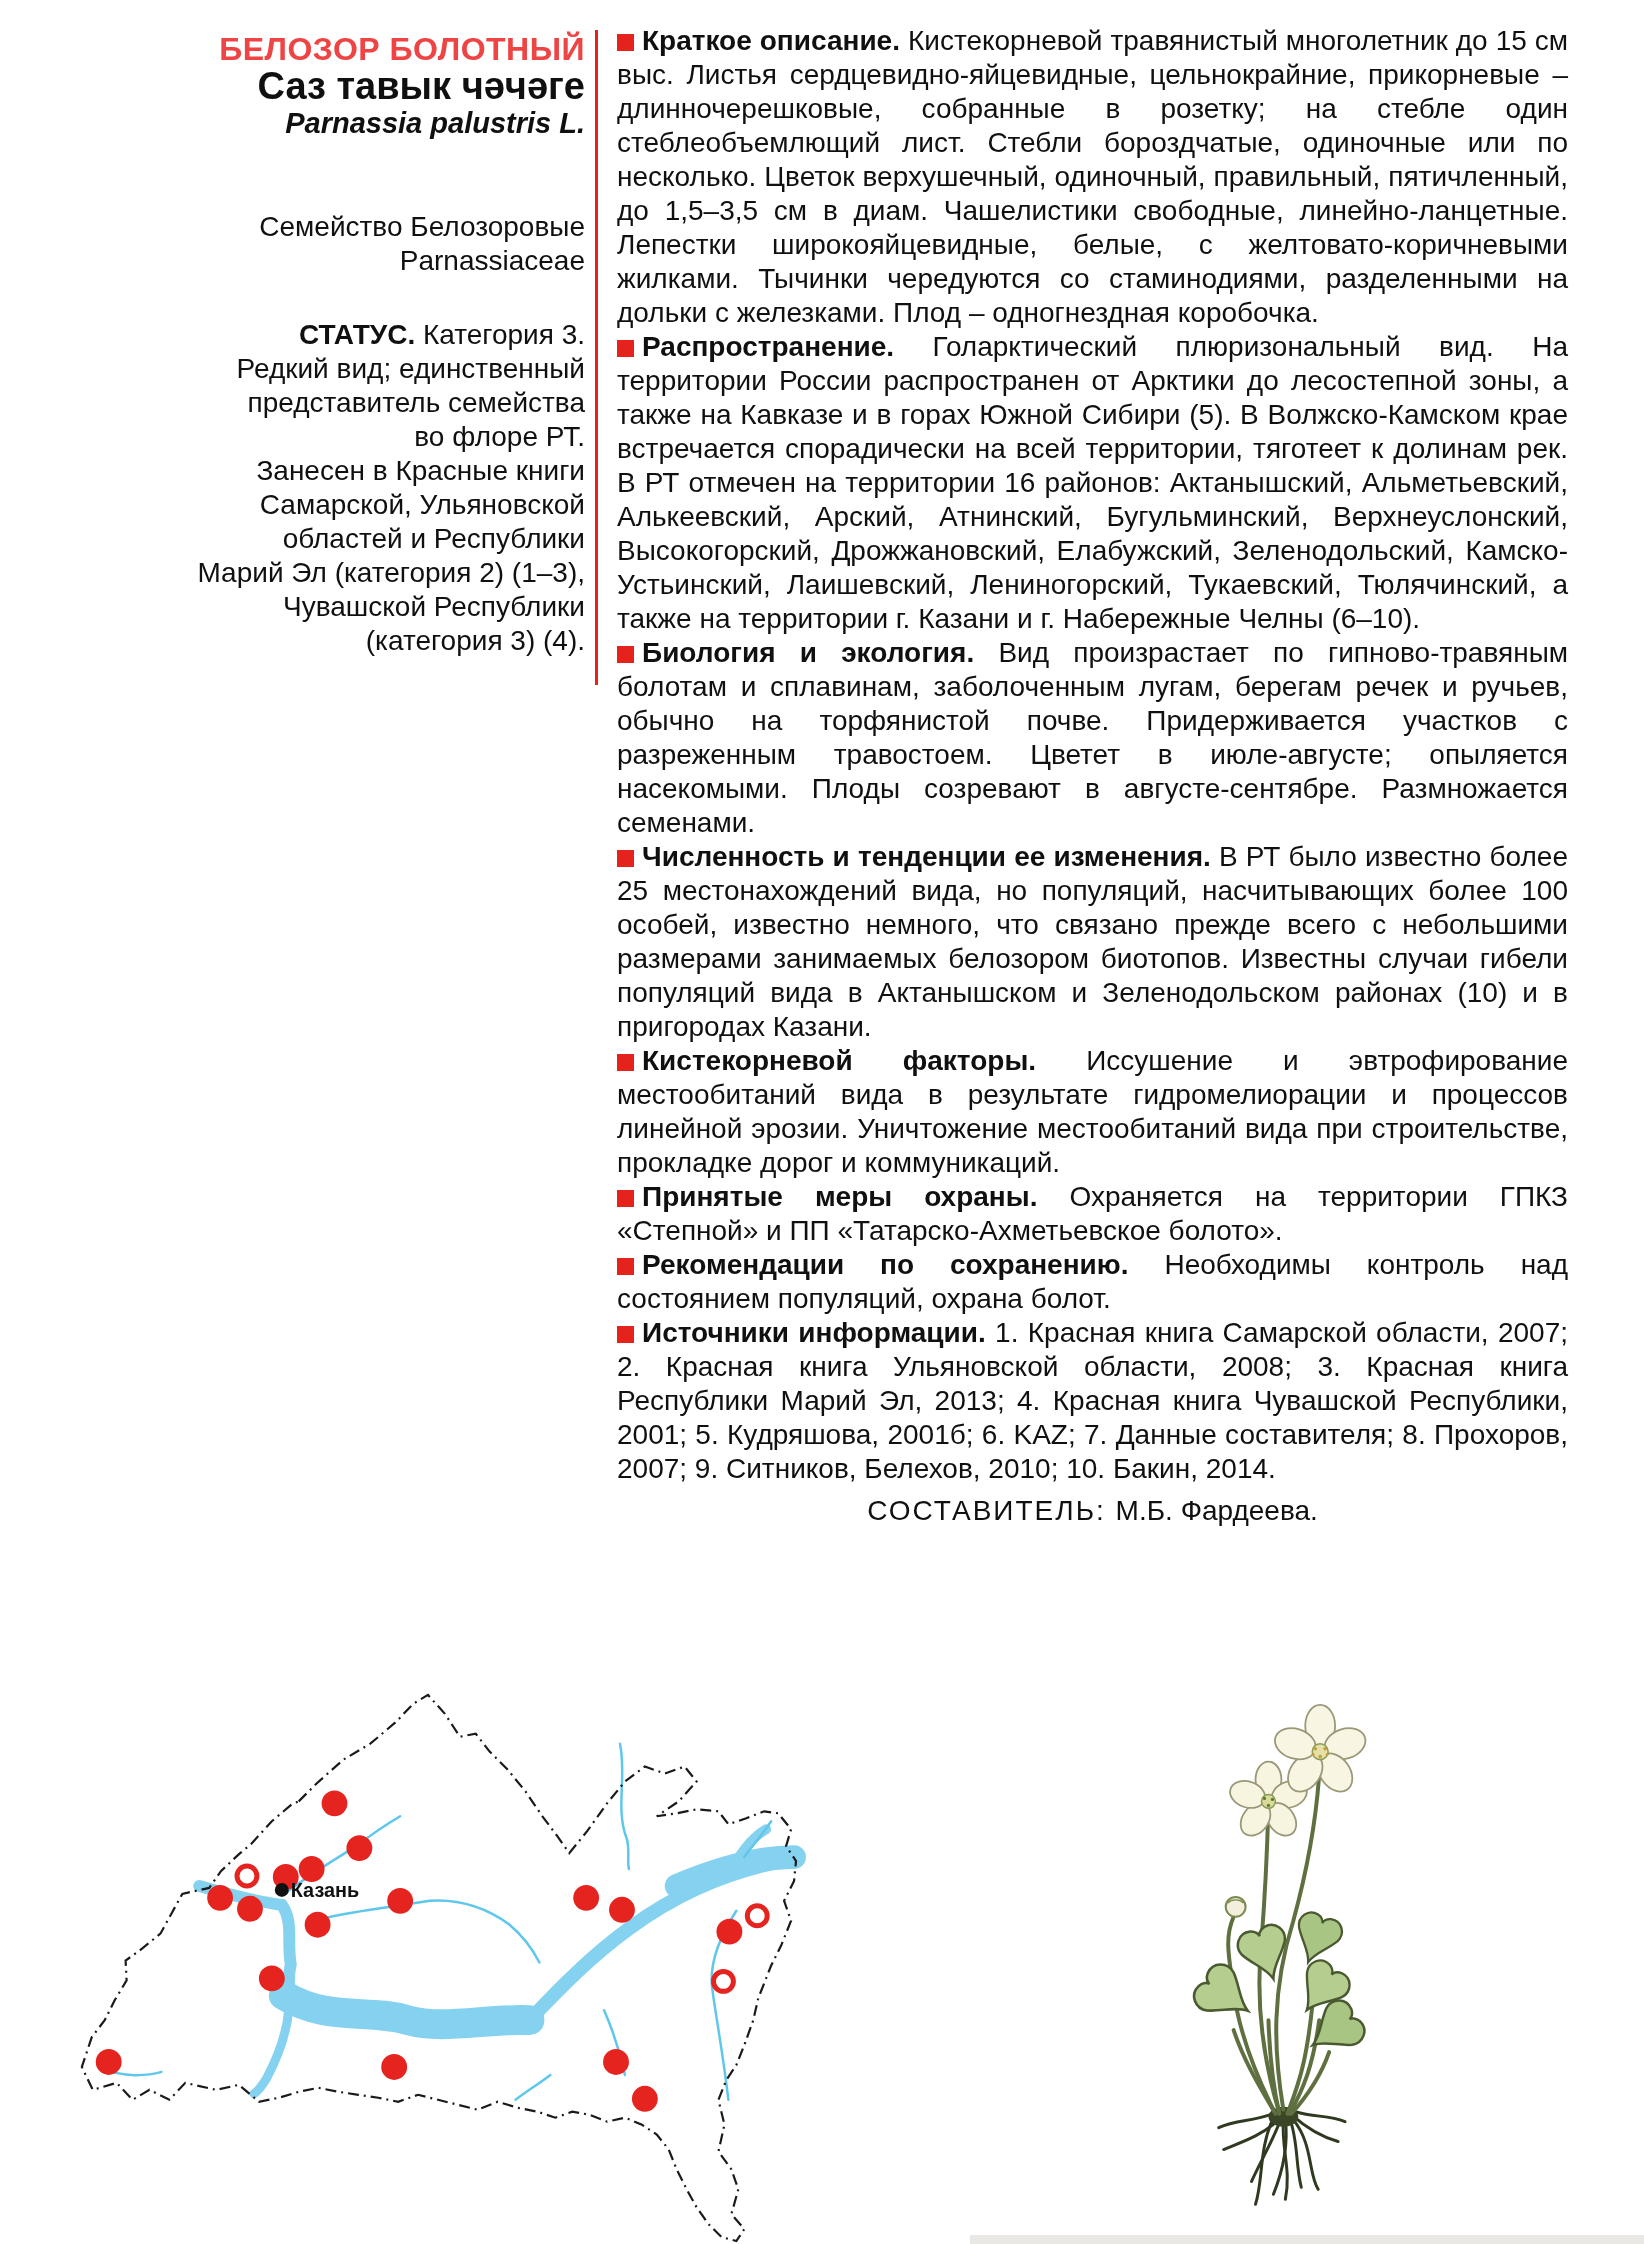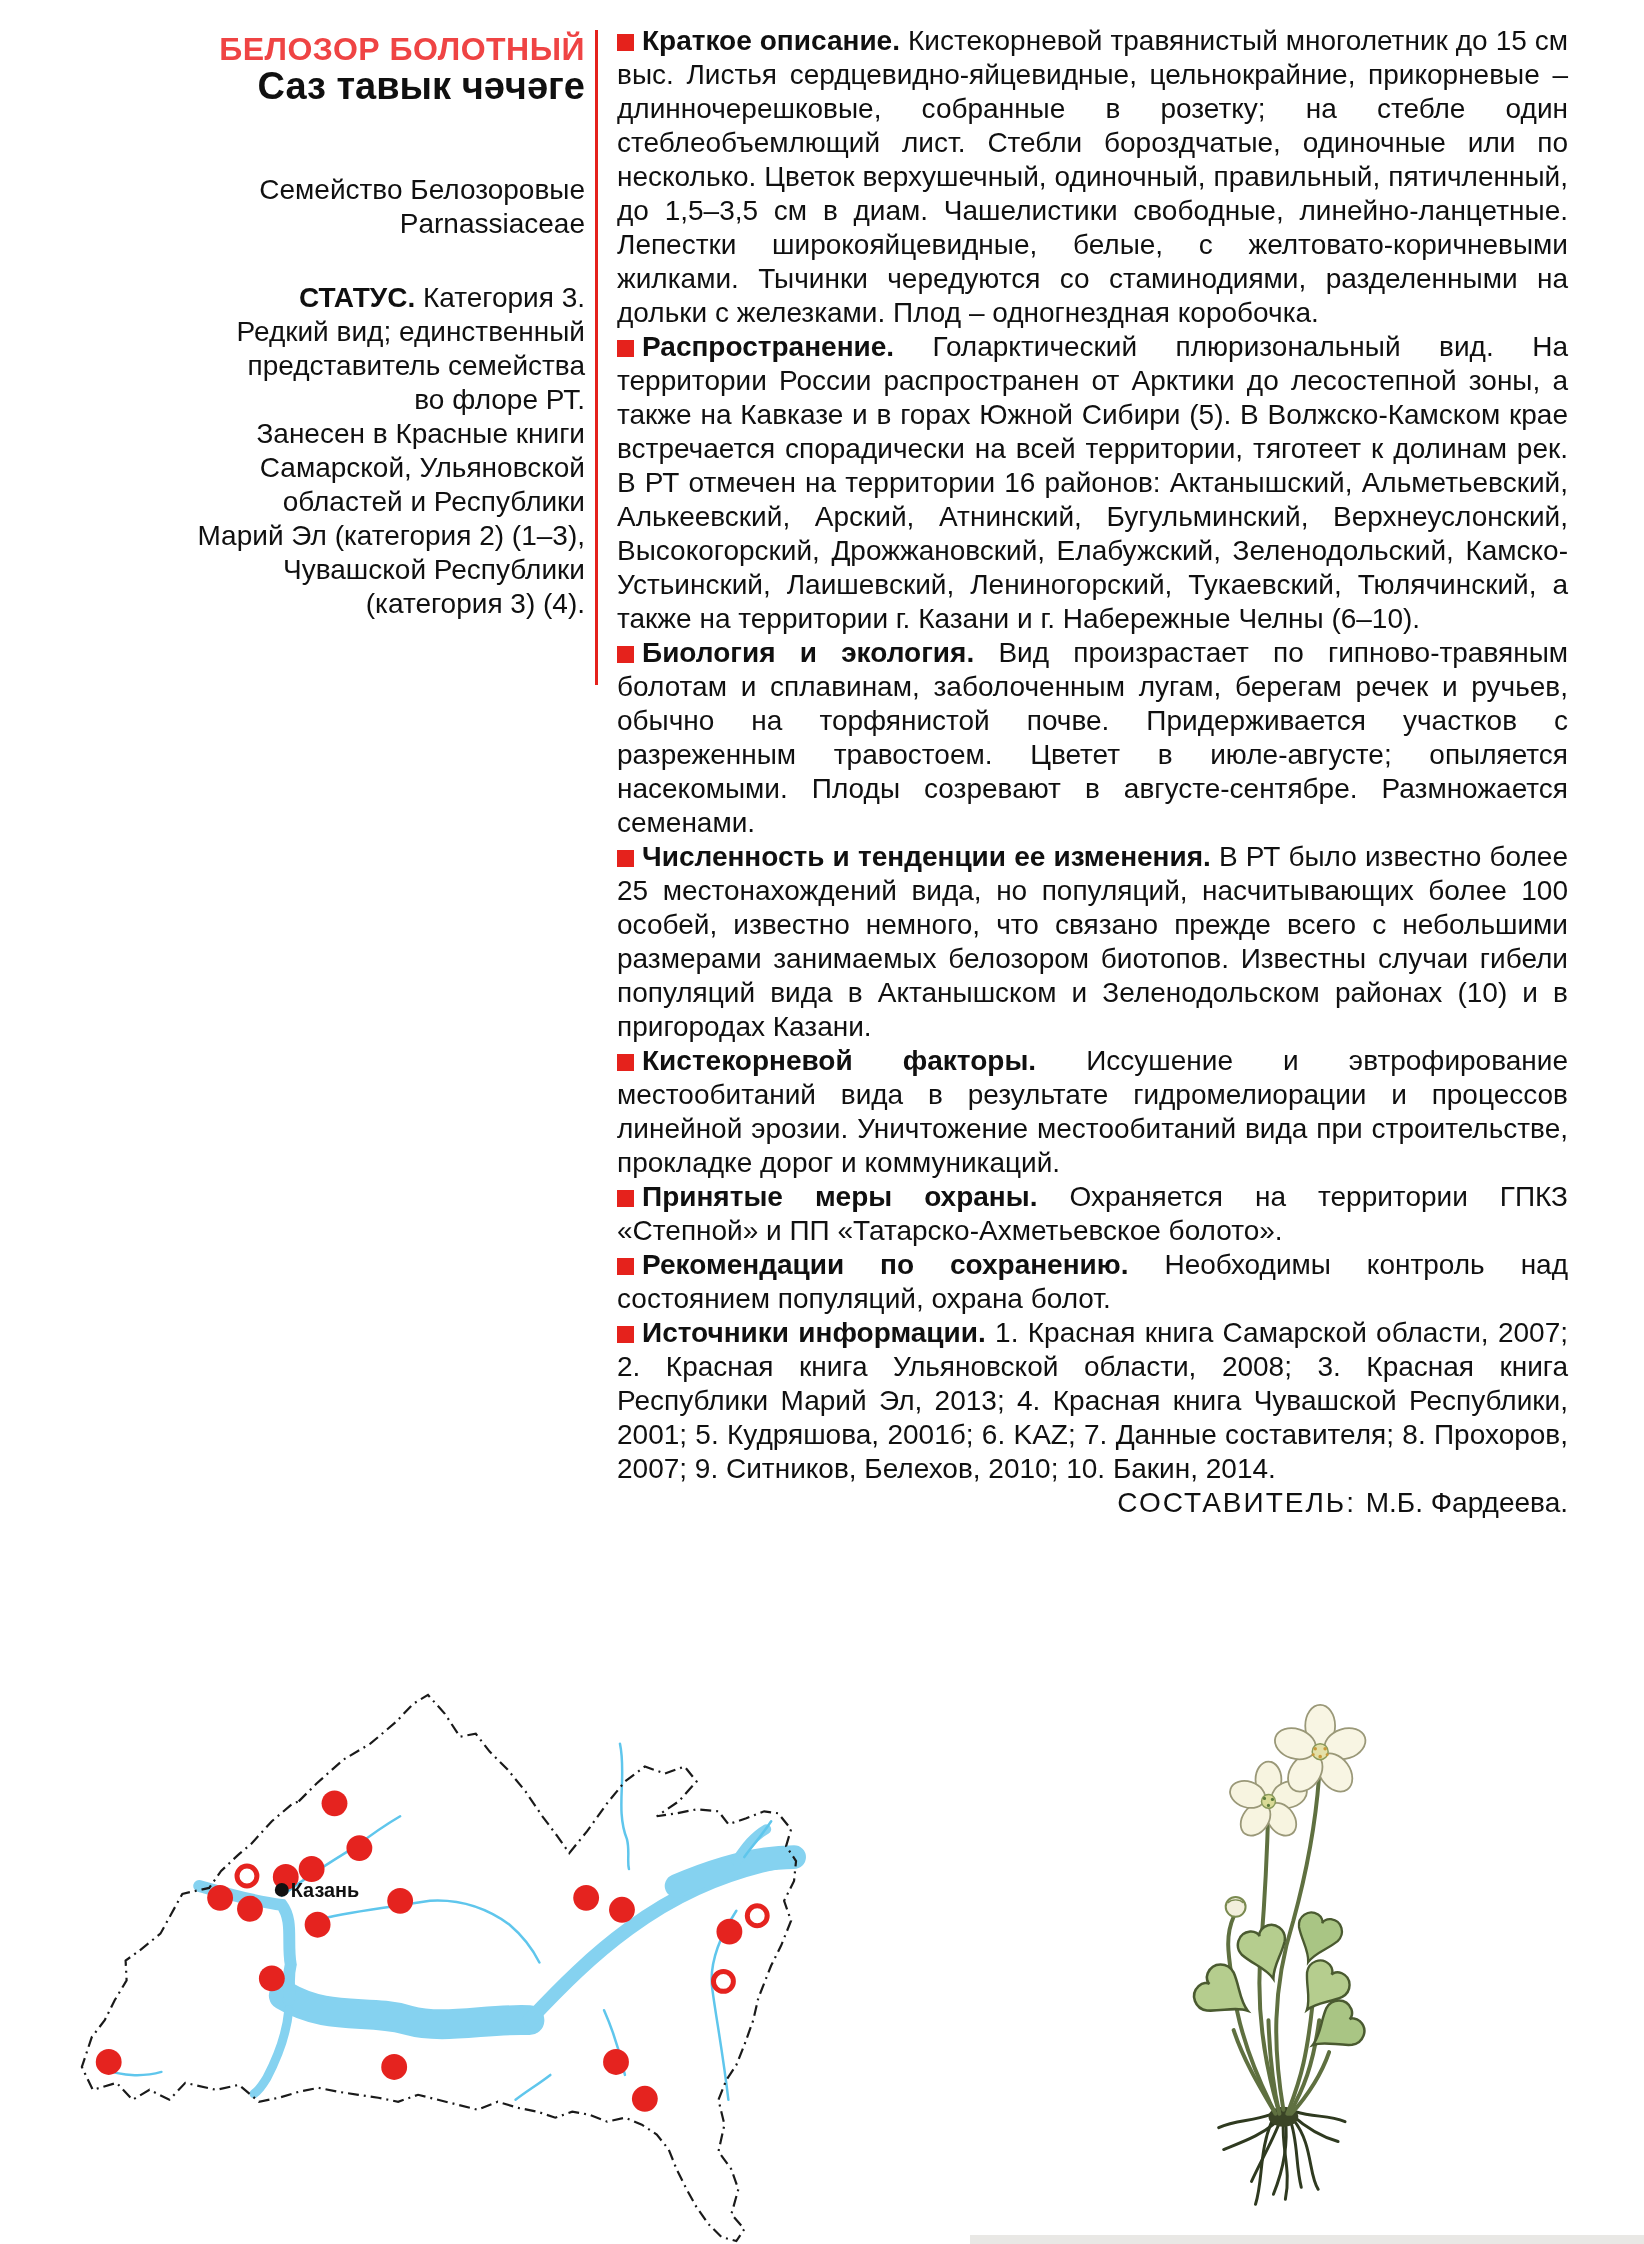--- a/index.html
+++ b/index.html
@@ -32,39 +32,40 @@
     position:absolute;left:617px;top:24px;width:951px;
     font-size:28px;line-height:34px;
     text-align:justify;
   }
   .main-col p.section{margin:0;}
   .sq{
     display:inline-block;width:17px;height:17px;
     background:#e5221c;margin-right:8px;
     vertical-align:baseline;transform:translateY(1px);
   }
-  .composer-line{margin:0;text-align:right;}
+  .composer-line{margin:8px;text-align:center;}
   .composer-label{letter-spacing:2px;}
   .map-wrap{position:absolute;left:40px;top:1682px;}
   .plant-wrap{position:absolute;left:1124px;top:1692px;}
   .bottom-band{
     position:absolute;left:970px;top:2235px;width:675px;height:10px;
     background:#e9e8e5;
   }
   svg text.city{
     font-family:"Liberation Sans", sans-serif;
     font-size:20px;font-weight:600;fill:#111;
   }
 </style>
 </head>
 <body>
 
 <div class="left-col">
   <div class="title">БЕЛОЗОР БОЛОТНЫЙ</div>
   <div class="alt-name">Саз тавык чәчәге</div>
+  <div class="latin-name">Parnassia palustris L.</div>
   <div class="family">
     <div>Семейство Белозоровые</div>
     <div>Parnassiaceae</div>
   </div>
   <div class="status">
     <div><b>СТАТУС.</b> <span>Категория 3.</span></div>
     <div id="status-lines">
         <div>Редкий вид; единственный</div>
         <div>представитель семейства</div>
         <div>во флоре РТ.</div>

